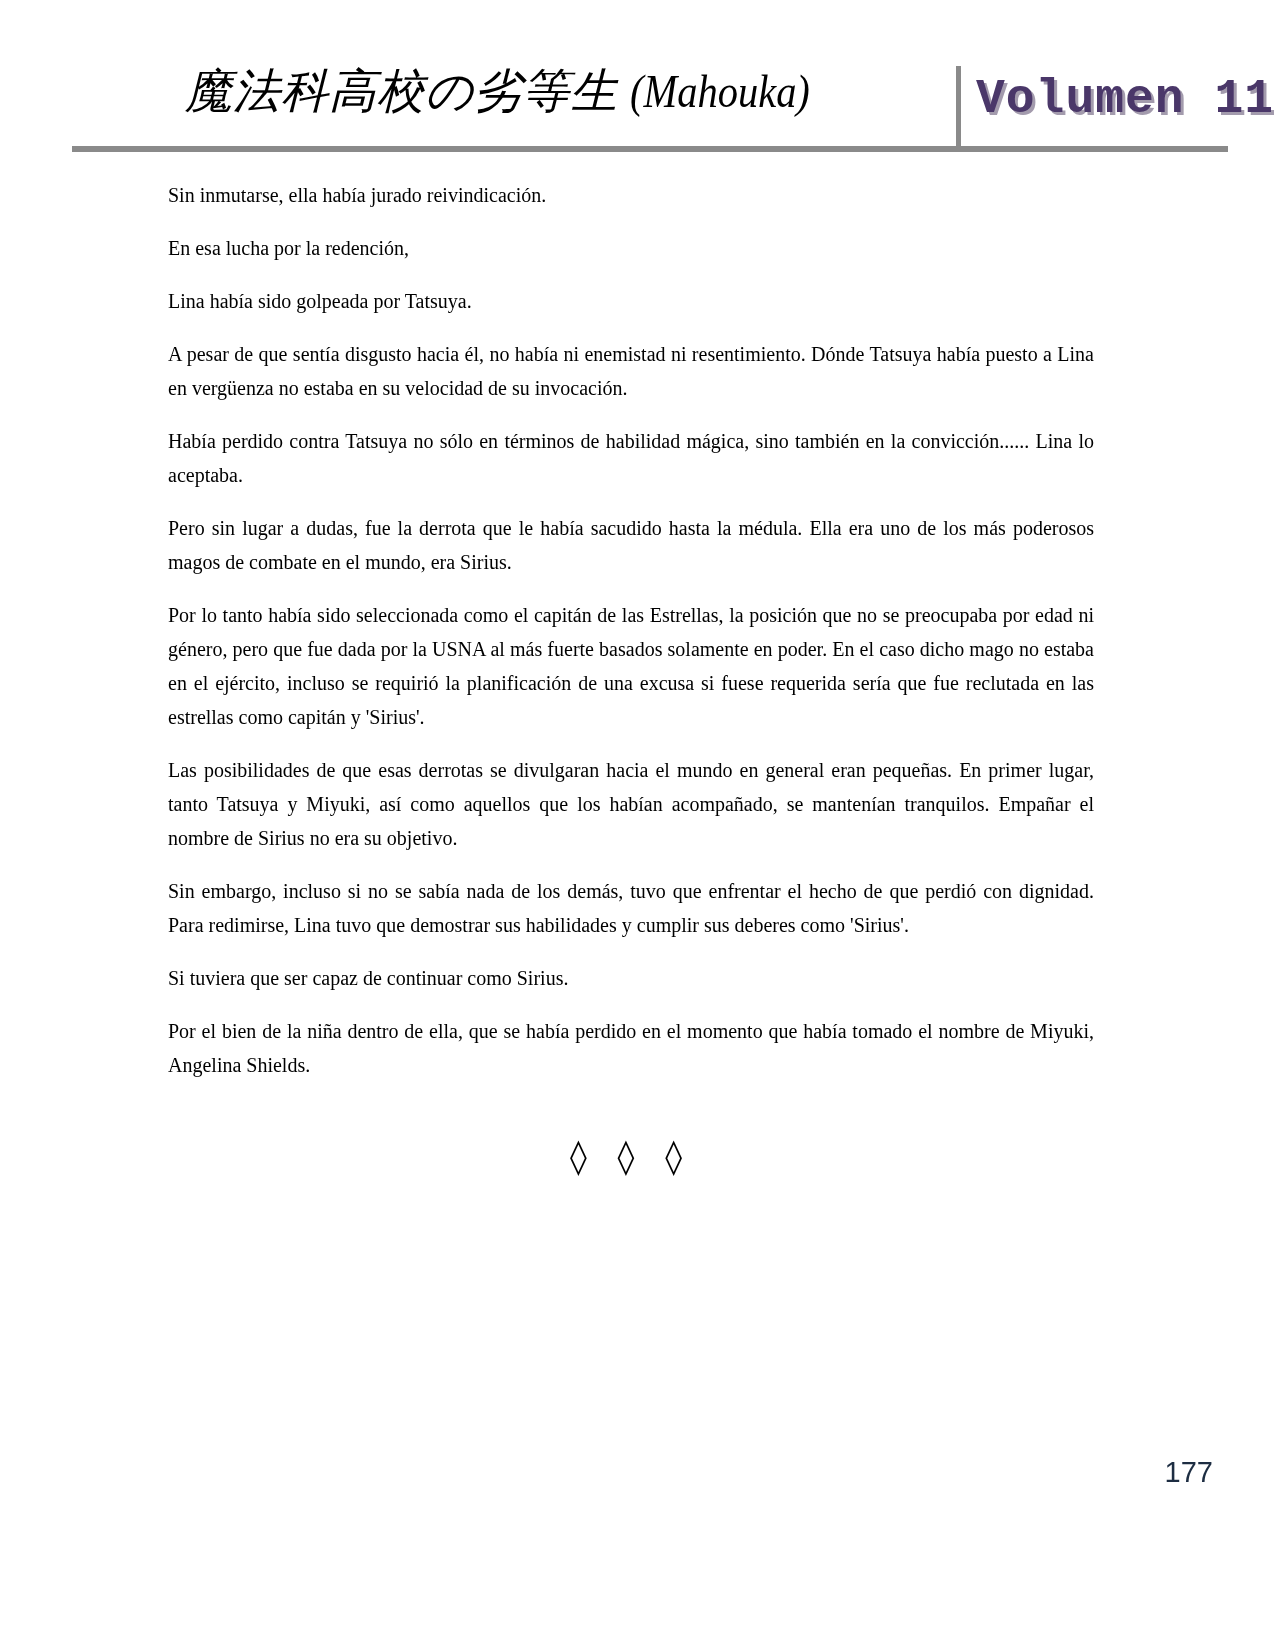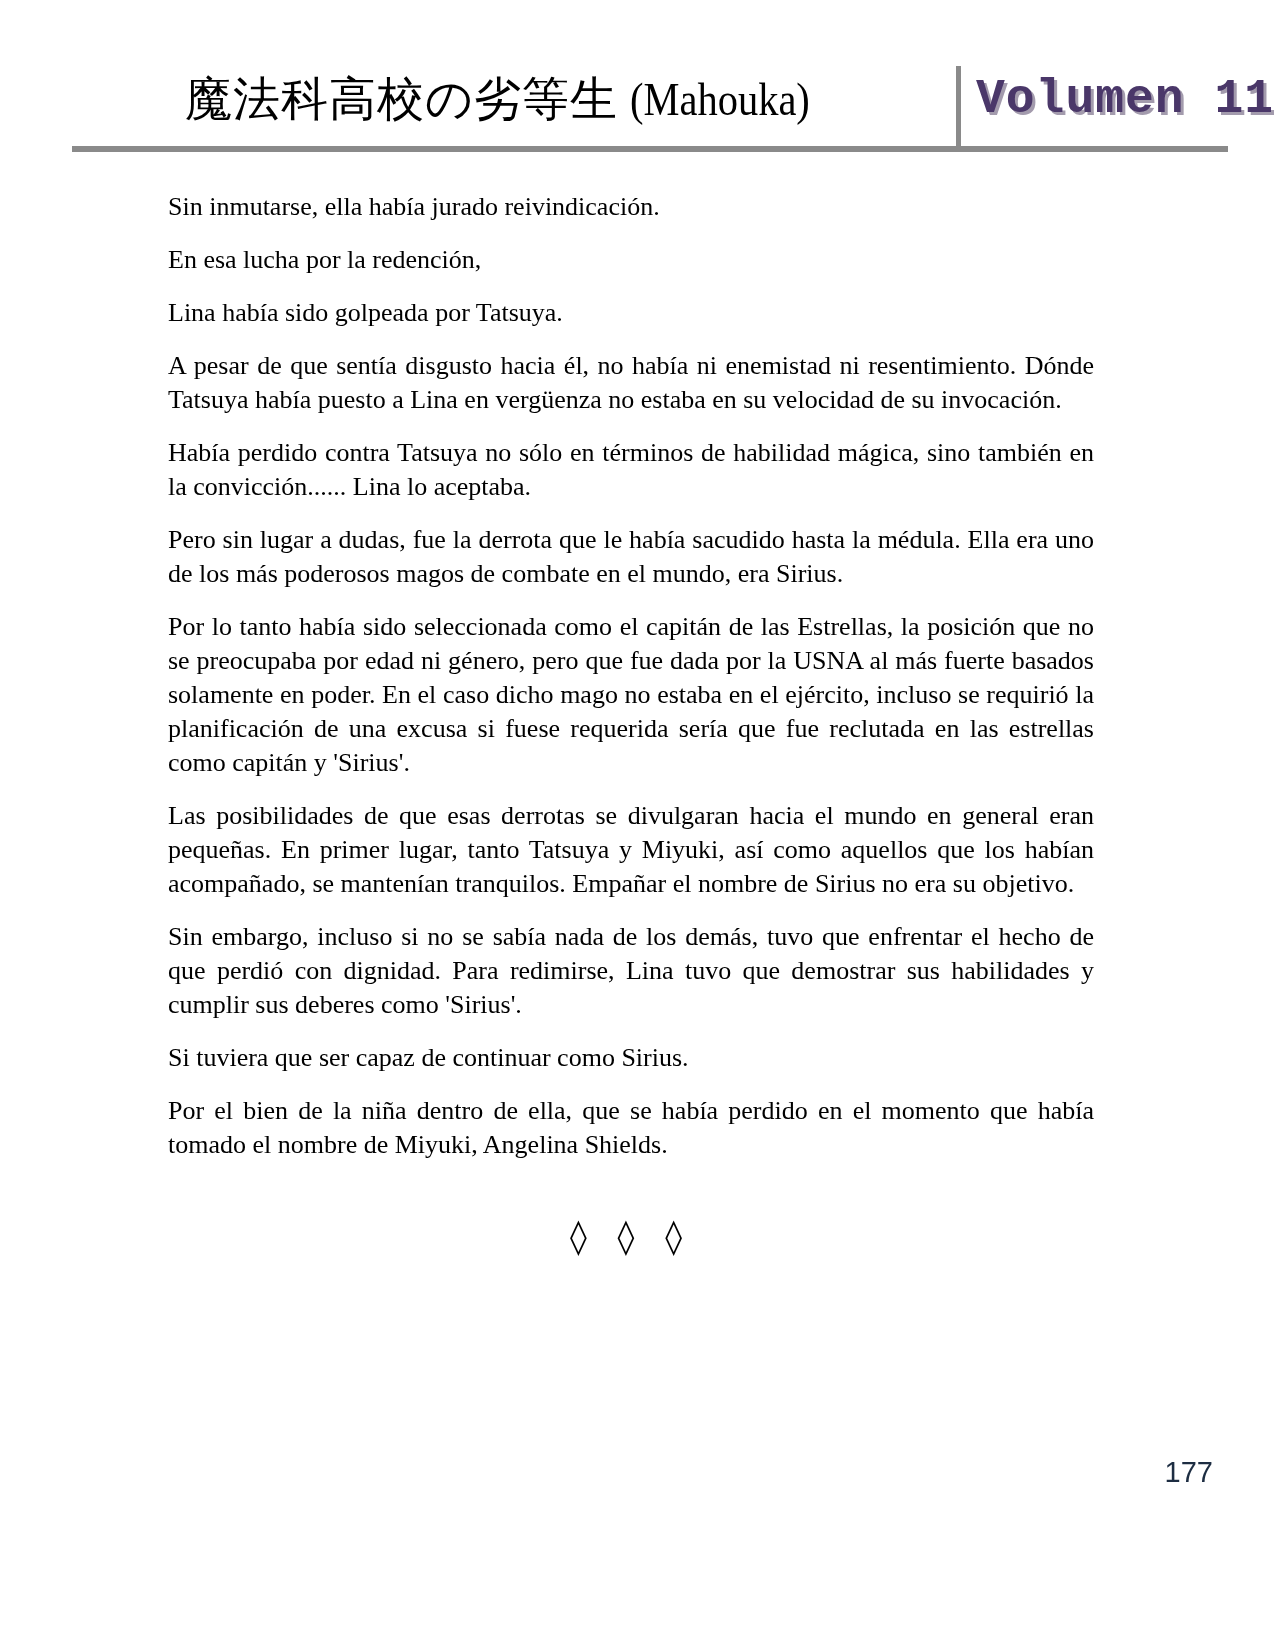--- a/index.html
+++ b/index.html
@@ -10,25 +10,26 @@
     background: #ffffff;
     overflow: hidden;
     font-family: "Liberation Serif", serif;
     color: #000000;
   }
 
   
   .header-title {
     position: absolute;
     left: 185px;
-    top: 56px;
+    top: 48px;
     height: 86px;
     display: flex;
     align-items: center;
     white-space: nowrap;
+    font-style: italic;
   }
   .title-jp {
     font-family: "DejaVu Serif", "Liberation Serif", serif;
     font-size: 47px;
     letter-spacing: 1px;
   }
   .title-latin {
     font-family: "Liberation Serif", serif;
     font-size: 46px;
     margin-left: 12px;
@@ -65,22 +66,22 @@
   }
 
   
   .content {
     position: absolute;
     left: 168px;
     top: 178px;
     width: 926px;
   }
   .content p.para {
-    margin: 12px 0 19px 0;
-    font-size: 26px;
+    margin: 0 0 19px 0;
+    font-size: 20px;
     line-height: 34px;
     text-align: justify;
   }
   .separator {
     margin-top: 54px;
     text-align: center;
     font-family: "DejaVu Sans", sans-serif;
     font-size: 34px;
     letter-spacing: 10px;
     color: #000000;

